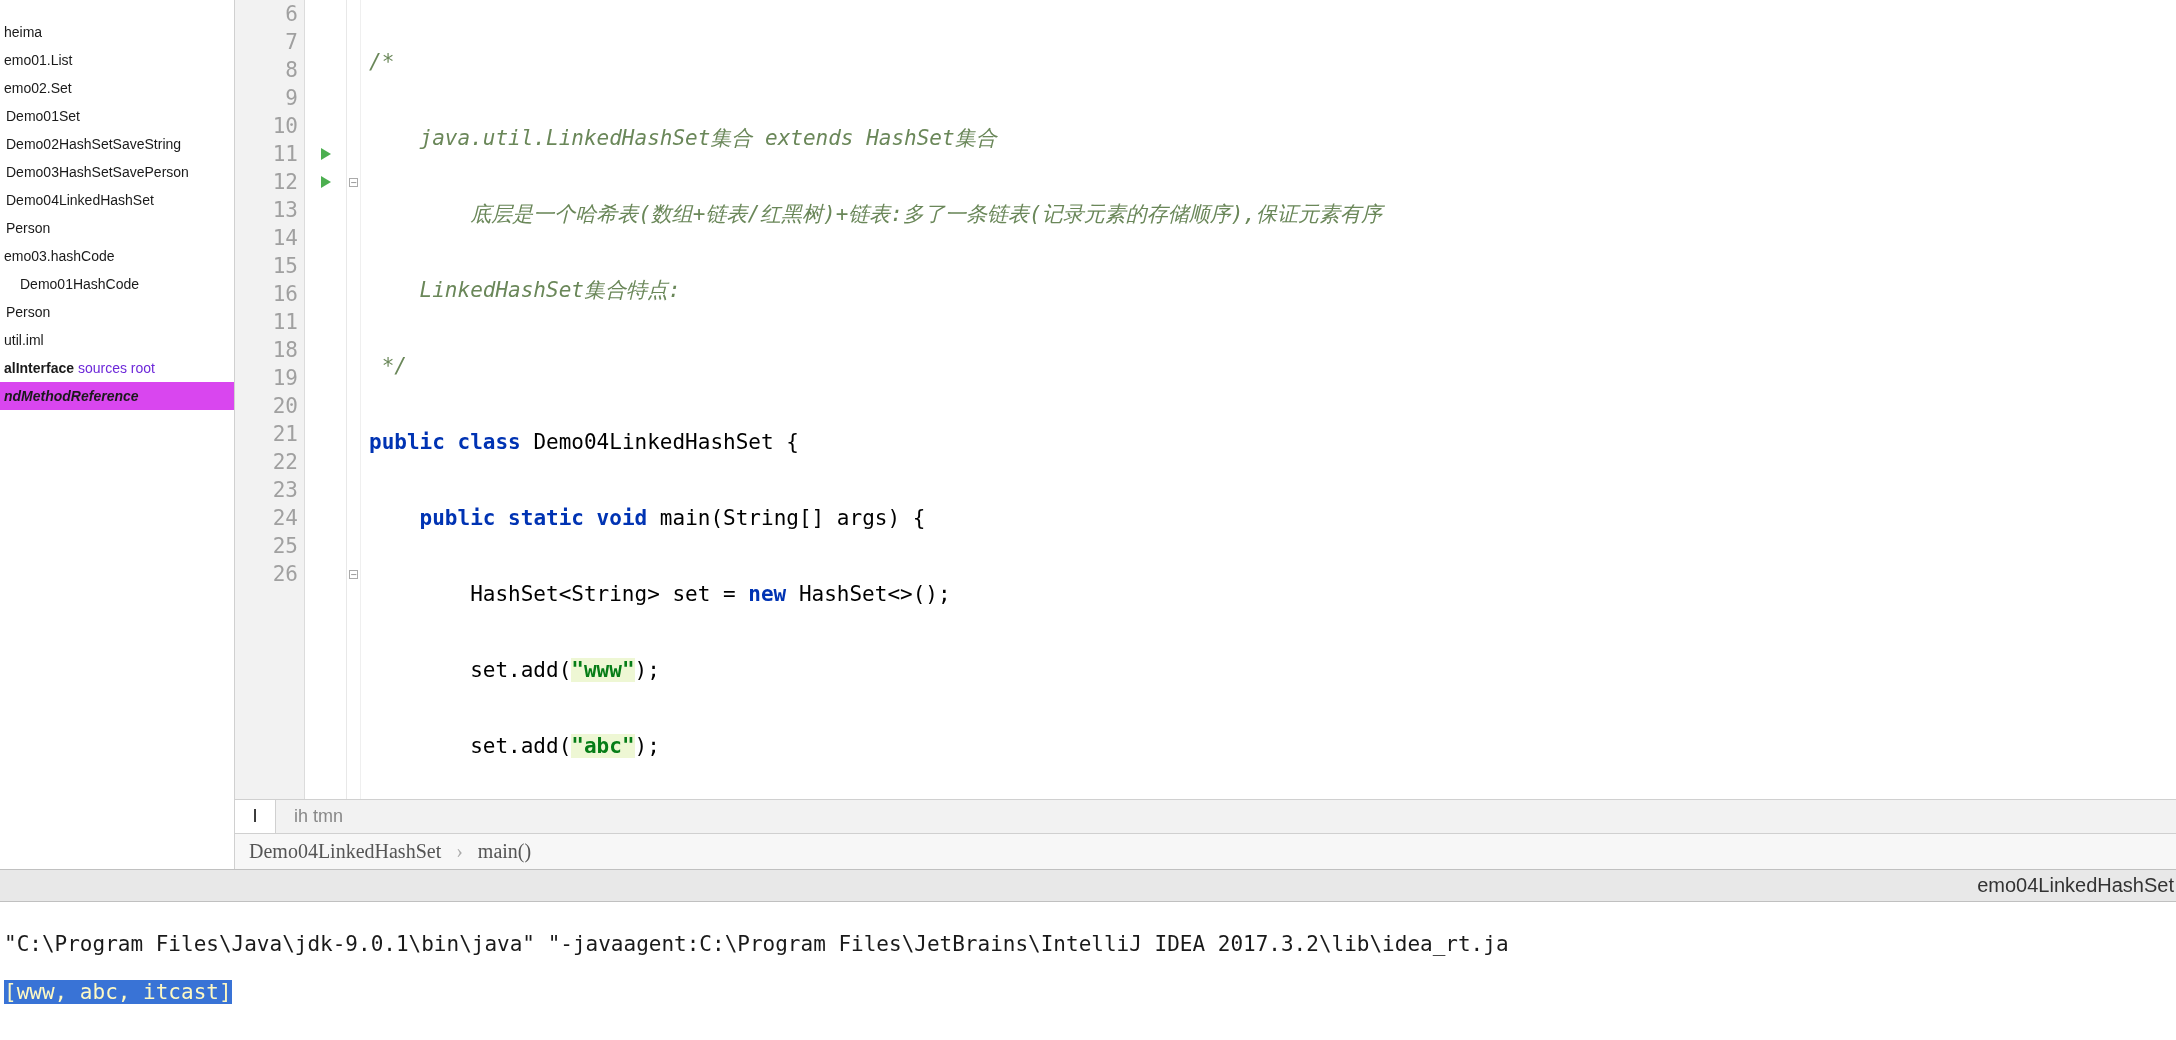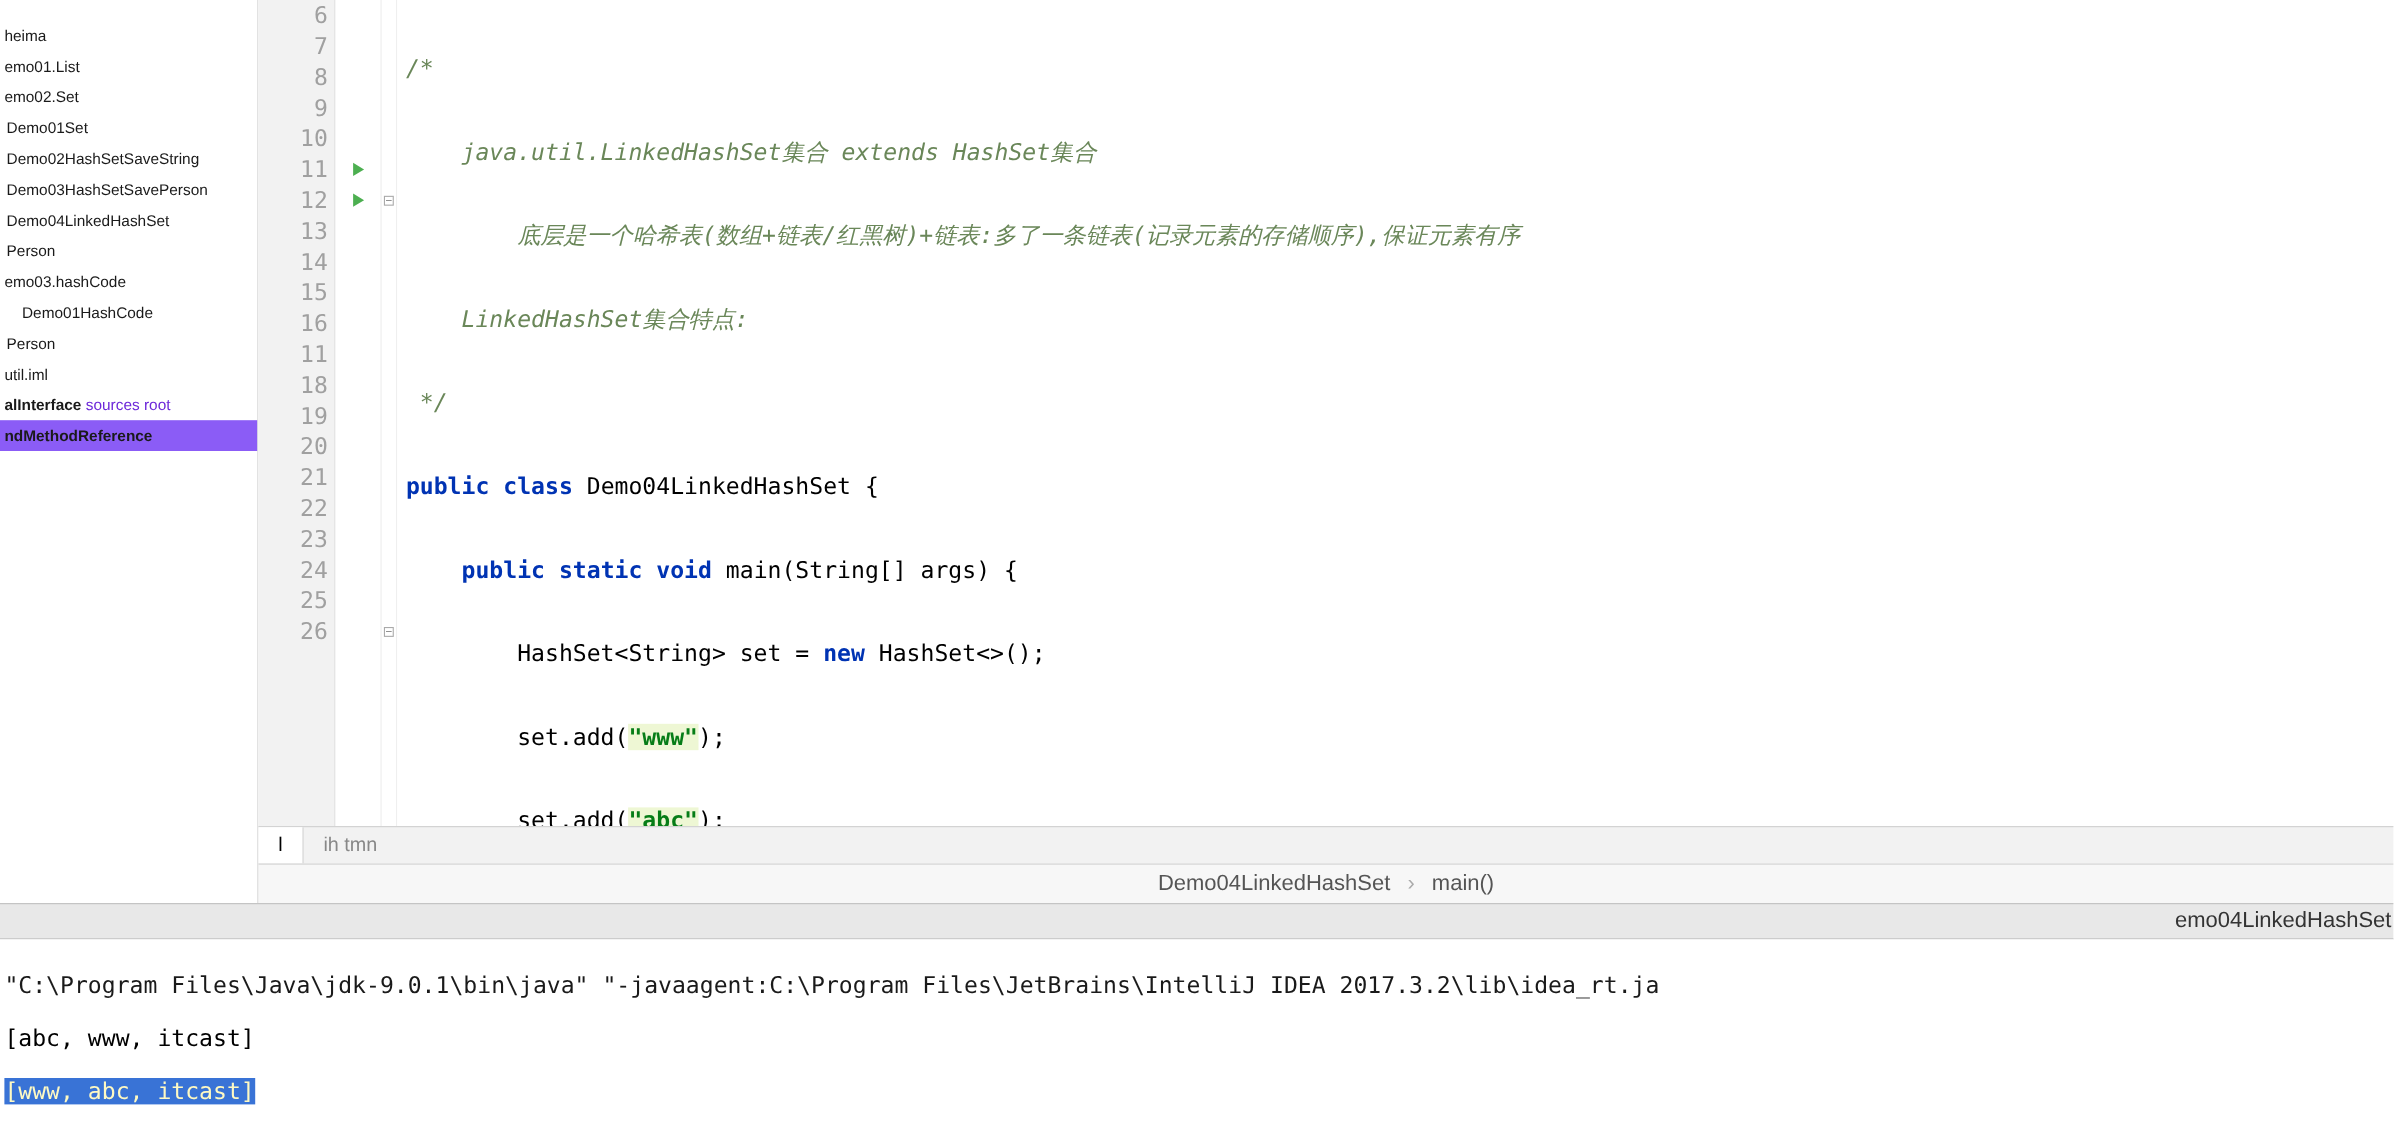--- a/index.html
+++ b/index.html
@@ -27,21 +27,22 @@
   font-family: -apple-system, "Segoe UI", sans-serif;
   font-size: 14px;
   color: #1a1a1a;
 }
 .tree-item {
   padding: 6px 4px;
   white-space: nowrap;
   cursor: pointer;
 }
 .tree-item.selected {
-  background: #8b5cf6;
+  background: #d946ef;
+  font-style: italic;
 }
 .tree-item.bold { font-weight: bold; }
 .tree-hint { color: #6d28d9; font-weight: normal; text-align: right; }
 .editor-area {
   flex: 1;
   display: flex;
   flex-direction: column;
   min-width: 0;
 }
 .code-viewport {
@@ -113,24 +114,23 @@
 }
 .c-comment { color: #6a8759; font-style: italic; }
 .c-kw { color: #0033b3; font-weight: bold; }
 .c-str { color: #067d17; font-weight: bold; }
 .c-strbg { background: #eef7d4; }
 .c-plain { color: #000000; }
 .breadcrumb {
   border-top: 1px solid #d0d0d0;
   background: #f7f7f7;
   padding: 6px 14px;
-  font-family: Liberation Sans, sans-serif;
+  font-family: Liberation Serif, serif;
   font-size: 20px;
   color: #555555;
-  text-align: center;
 }
 .breadcrumb .sep { margin: 0 10px; color: #aaaaaa; }
 .run-header {
   background: #e8e8e8;
   border-top: 1px solid #c0c0c0;
   border-bottom: 1px solid #c0c0c0;
   padding: 4px 2px;
   font-family: -apple-system, "Segoe UI", sans-serif;
   font-size: 20px;
   color: #333333;
@@ -304,15 +304,14 @@
       <span class="sep">›</span>
       <span>main()</span>
     </div>
   </div>
 </div>
 
 <div class="run-header">emo04LinkedHashSet</div>
 
 <div class="console">
 <div class="line1">"C:\Program Files\Java\jdk-9.0.1\bin\java" "-javaagent:C:\Program Files\JetBrains\IntelliJ IDEA 2017.3.2\lib\idea_rt.ja</div>
-<div class="out">[abc, www, itcast]</div>
 <div><span class="sel">[www, abc, itcast]</span></div>
 </div>
 
 </body></html>

